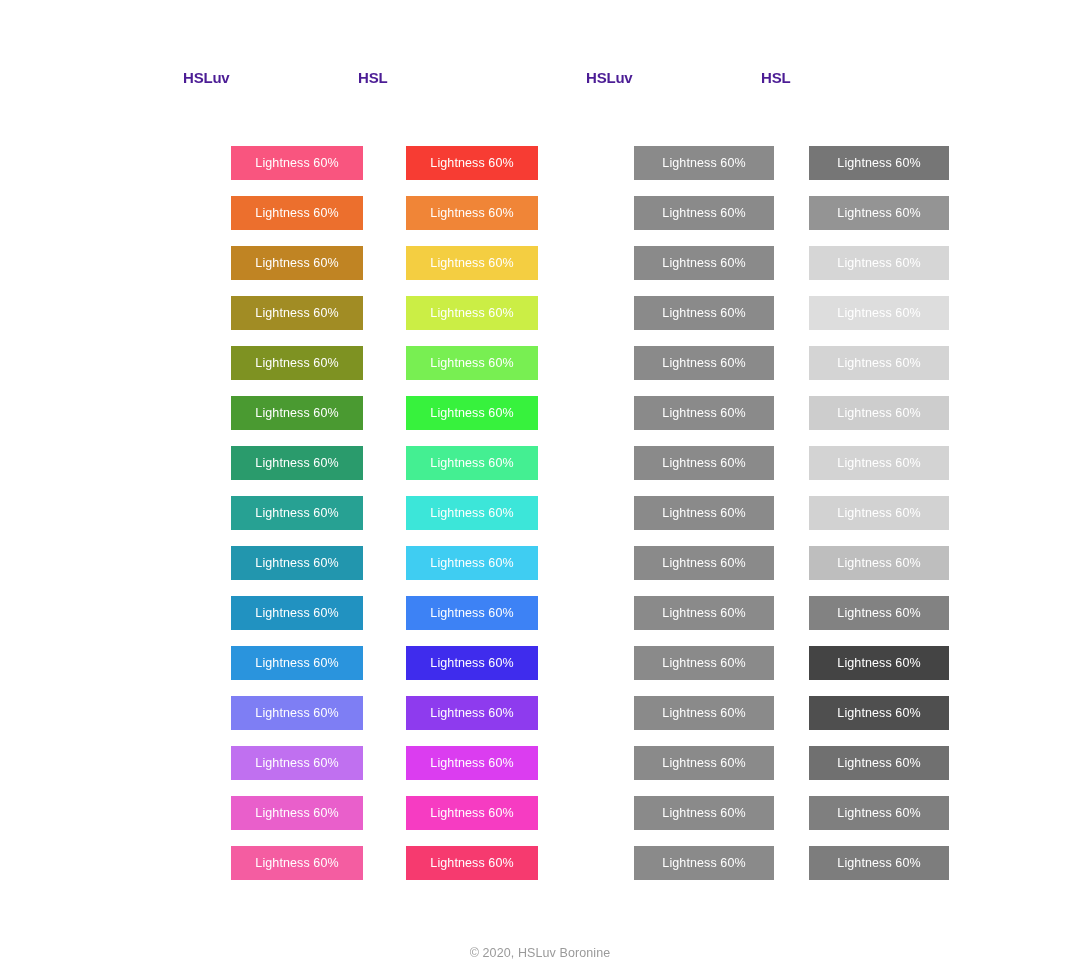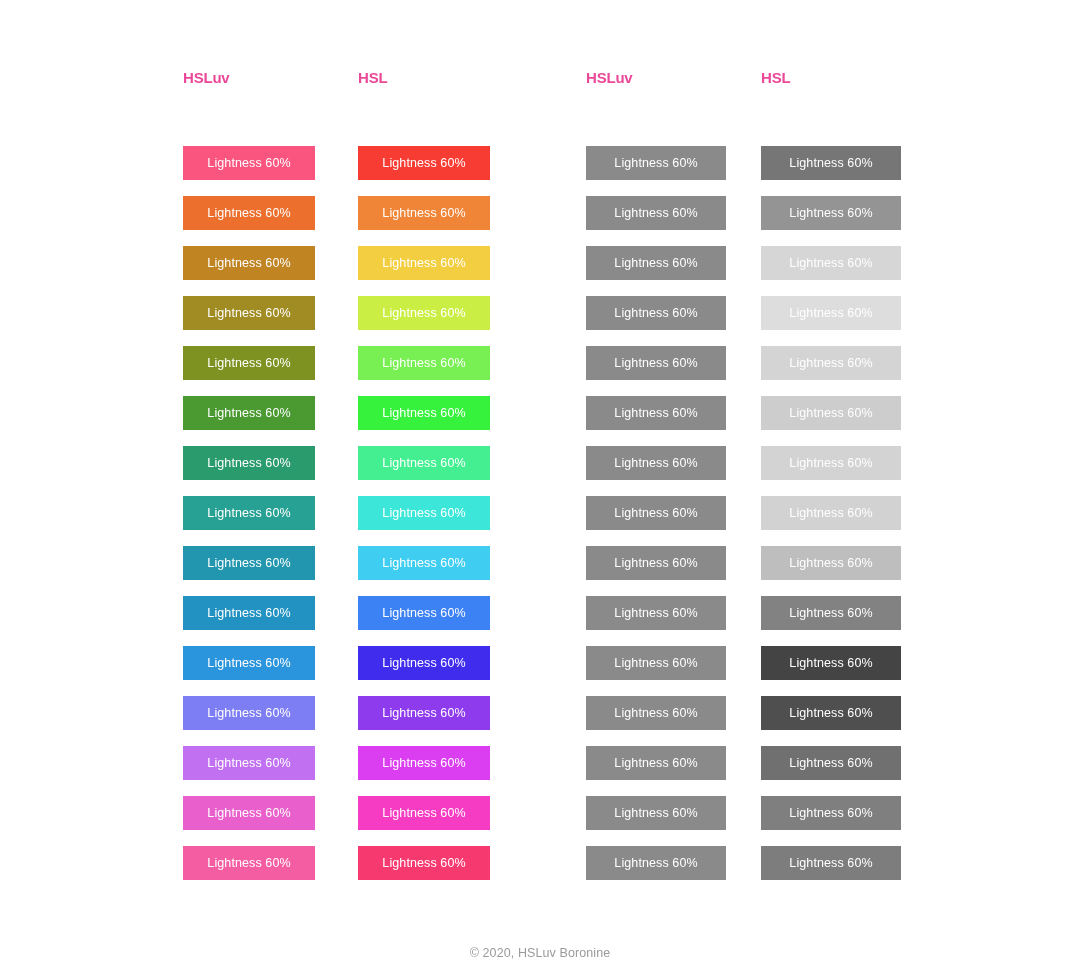--- a/index.html
+++ b/index.html
@@ -26,21 +26,21 @@
     width: 716px;
   }
   .header-row {
     display: flex;
     height: 80px;
     align-items: flex-start;
   }
   .col-head {
     font-size: 15px;
     font-weight: bold;
-    color: #ec4899;
+    color: #4c1d95;
     letter-spacing: -0.2px;
     line-height: 24px;
     padding-top: 6px;
   }
   .col-head.c1 { width: 175px; }
   .col-head.c2 { width: 228px; }
   .col-head.c3 { width: 175px; }
   .col-head.c4 { width: 138px; }
 
   .swatch-rows {
@@ -61,20 +61,21 @@
   .swatch {
     box-sizing: border-box;
     height: 34px;
     display: flex;
     align-items: center;
     justify-content: center;
     font-size: 12.5px;
     color: #ffffff;
     letter-spacing: 0.1px;
     white-space: nowrap;
+    margin-left: 48px;
   }
   .swatch.w-narrow { width: 132px; }
   .swatch.w-wide { width: 140px; }
 
   .footer {
     position: absolute;
     left: 0;
     top: 946px;
     width: 1080px;
     text-align: center;

